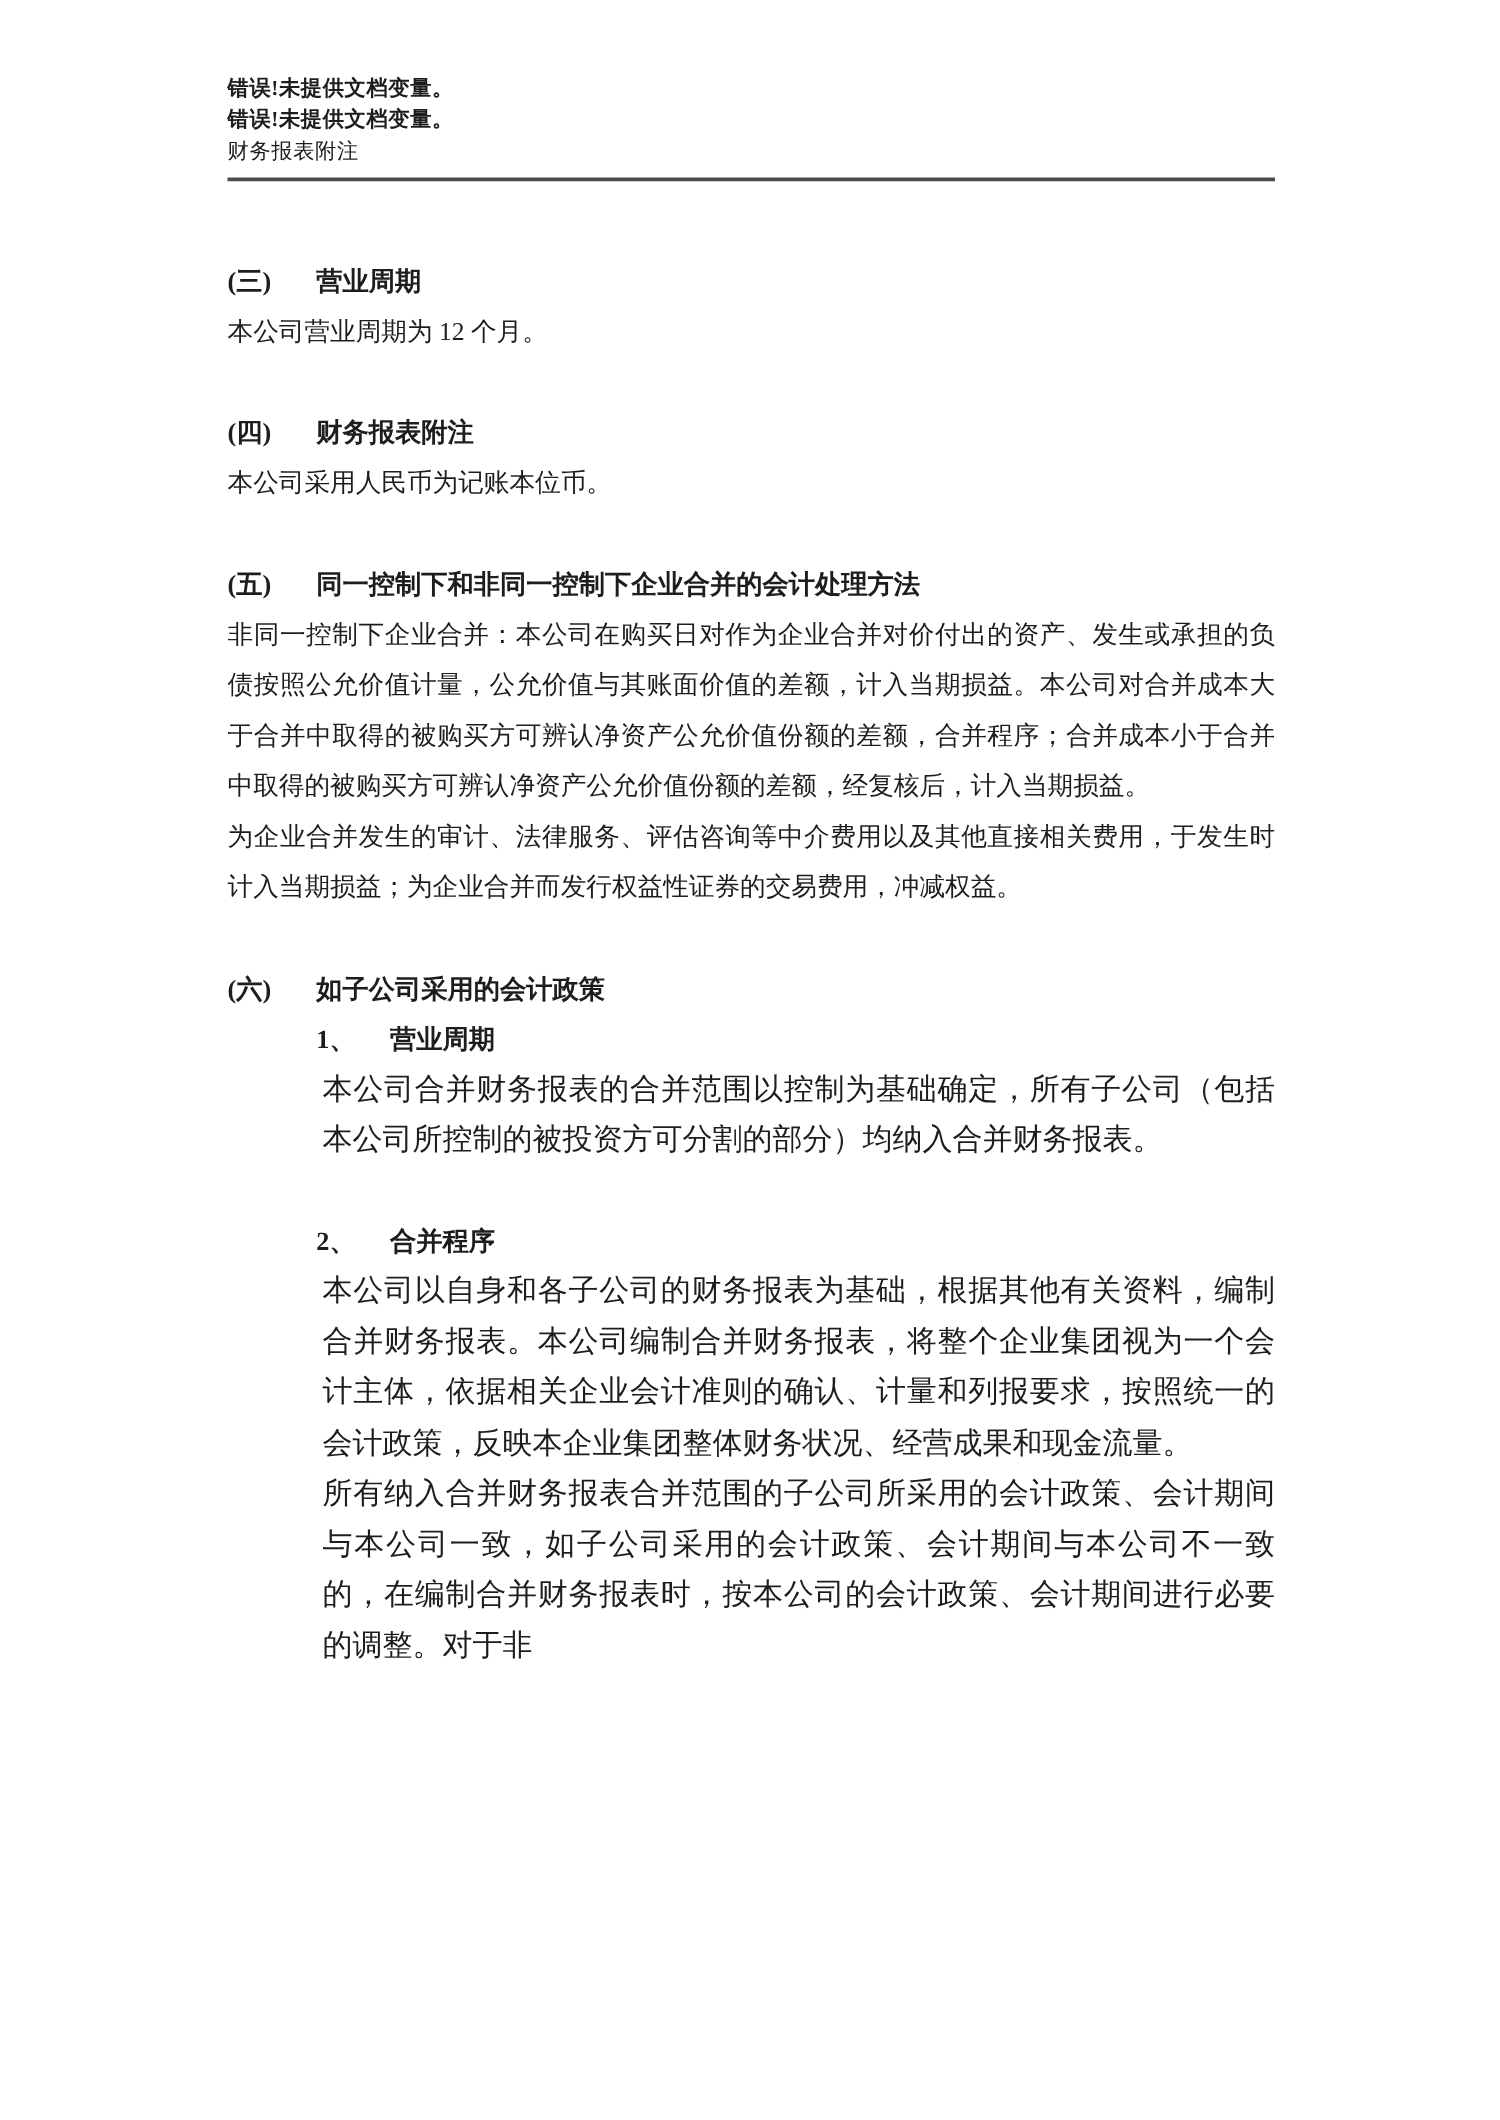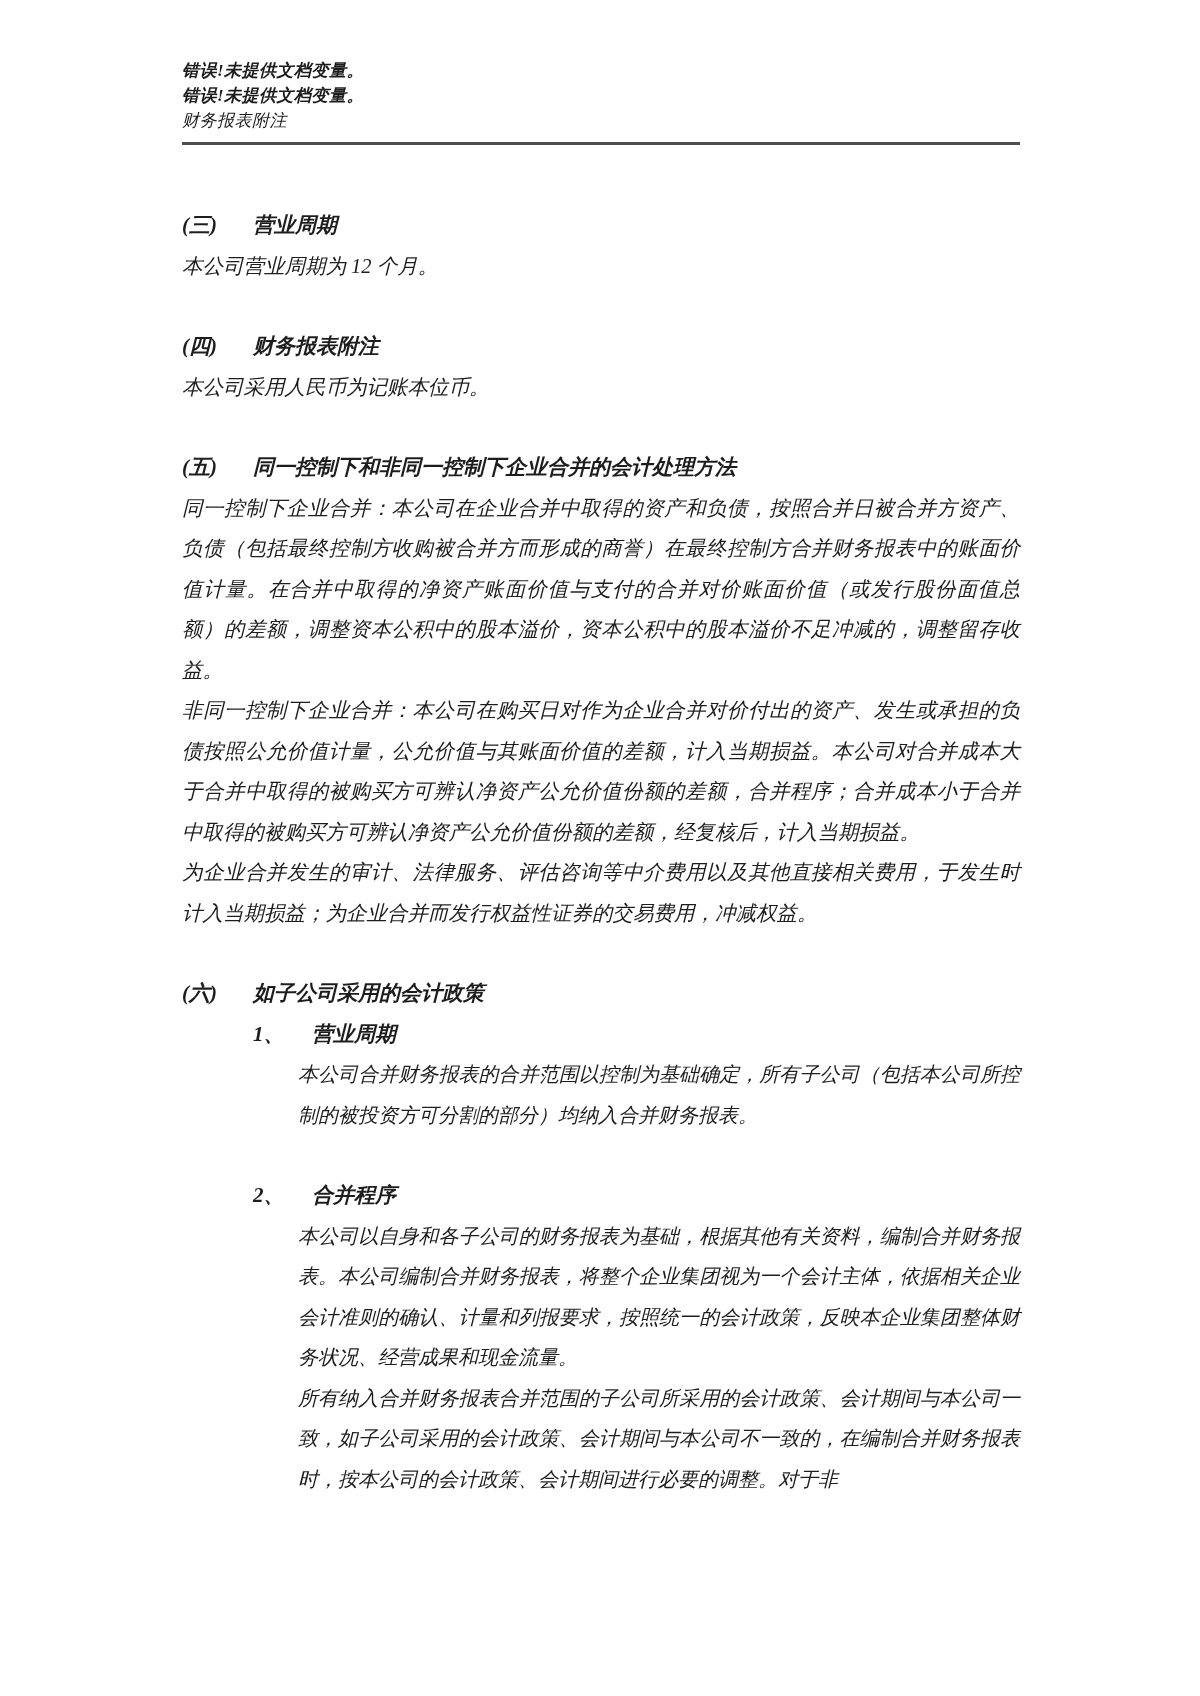--- a/index.html
+++ b/index.html
@@ -7,21 +7,20 @@
     position: relative;
     width: 1200px;
     height: 1696px;
     margin: 0 auto;
     background: #ffffff;
     color: #1d1d1d;
     font-family: "Liberation Serif", "DejaVu Serif", serif;
     box-sizing: border-box;
     padding: 58px 180px 0 182px;
     overflow: hidden;
-    font-style: italic;
   }
   
   .doc-header .hdr-line {
     font-size: 17px;
     line-height: 25px;
     letter-spacing: 0.5px;
     white-space: nowrap;
   }
   .doc-header .hdr-bold { font-weight: bold; }
   .hdr-rule {
@@ -51,22 +50,22 @@
   .sub-head {
     display: flex;
     margin-left: 71px;
     font-weight: bold;
     font-size: 21px;
     line-height: 40.5px;
   }
   .sub-num { flex: none; width: 59px; }
   .sub-title { flex: 1; }
   .body-2 {
-    margin-left: 116px;
-    font-size: 20px;
+    margin-left: 76px;
+    font-size: 24px;
     line-height: 40.5px;
     text-align: justify;
   }
 </style>
 </head>
 <body>
 
 <div class="page">
 
   <header class="doc-header">
@@ -90,21 +89,20 @@
       <span class="sec-title">财务报表附注</span>
     </div>
     <p class="body-1">本公司采用人民币为记账本位币。</p>
   </section>
 
   <section class="sec">
     <div class="sec-head">
       <span class="sec-label">(五)</span>
       <span class="sec-title">同一控制下和非同一控制下企业合并的会计处理方法</span>
     </div>
-    <p class="body-1">同一控制下企业合并：本公司在企业合并中取得的资产和负债，按照合并日被合并方资产、负债（包括最终控制方收购被合并方而形成的商誉）在最终控制方合并财务报表中的账面价值计量。在合并中取得的净资产账面价值与支付的合并对价账面价值（或发行股份面值总额）的差额，调整资本公积中的股本溢价，资本公积中的股本溢价不足冲减的，调整留存收益。</p>
     <p class="body-1">非同一控制下企业合并：本公司在购买日对作为企业合并对价付出的资产、发生或承担的负债按照公允价值计量，公允价值与其账面价值的差额，计入当期损益。本公司对合并成本大于合并中取得的被购买方可辨认净资产公允价值份额的差额，合并程序；合并成本小于合并中取得的被购买方可辨认净资产公允价值份额的差额，经复核后，计入当期损益。</p>
     <p class="body-1">为企业合并发生的审计、法律服务、评估咨询等中介费用以及其他直接相关费用，于发生时计入当期损益；为企业合并而发行权益性证券的交易费用，冲减权益。</p>
   </section>
 
   <section class="sec">
     <div class="sec-head">
       <span class="sec-label">(六)</span>
       <span class="sec-title">如子公司采用的会计政策</span>
     </div>
 

